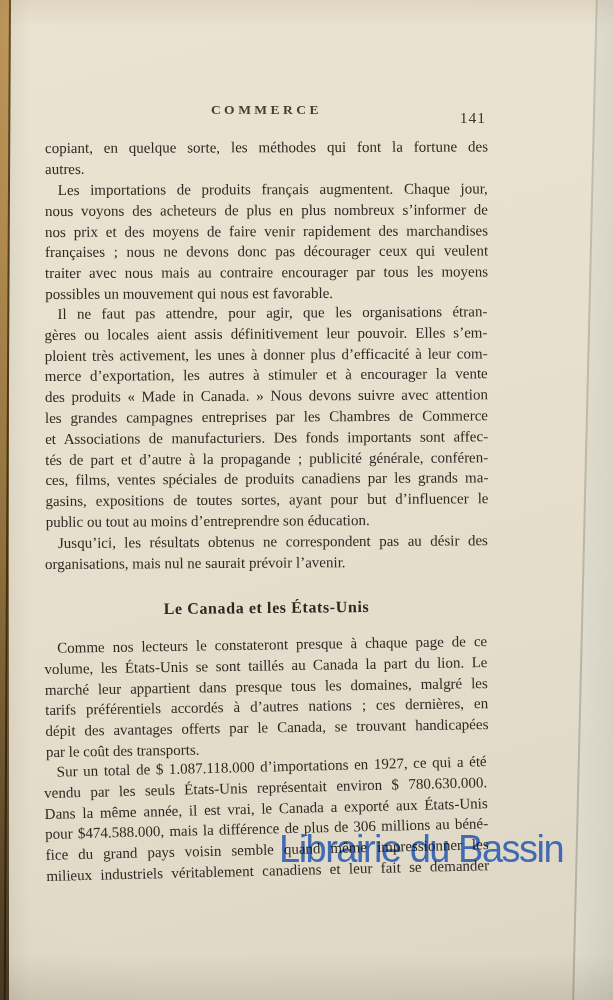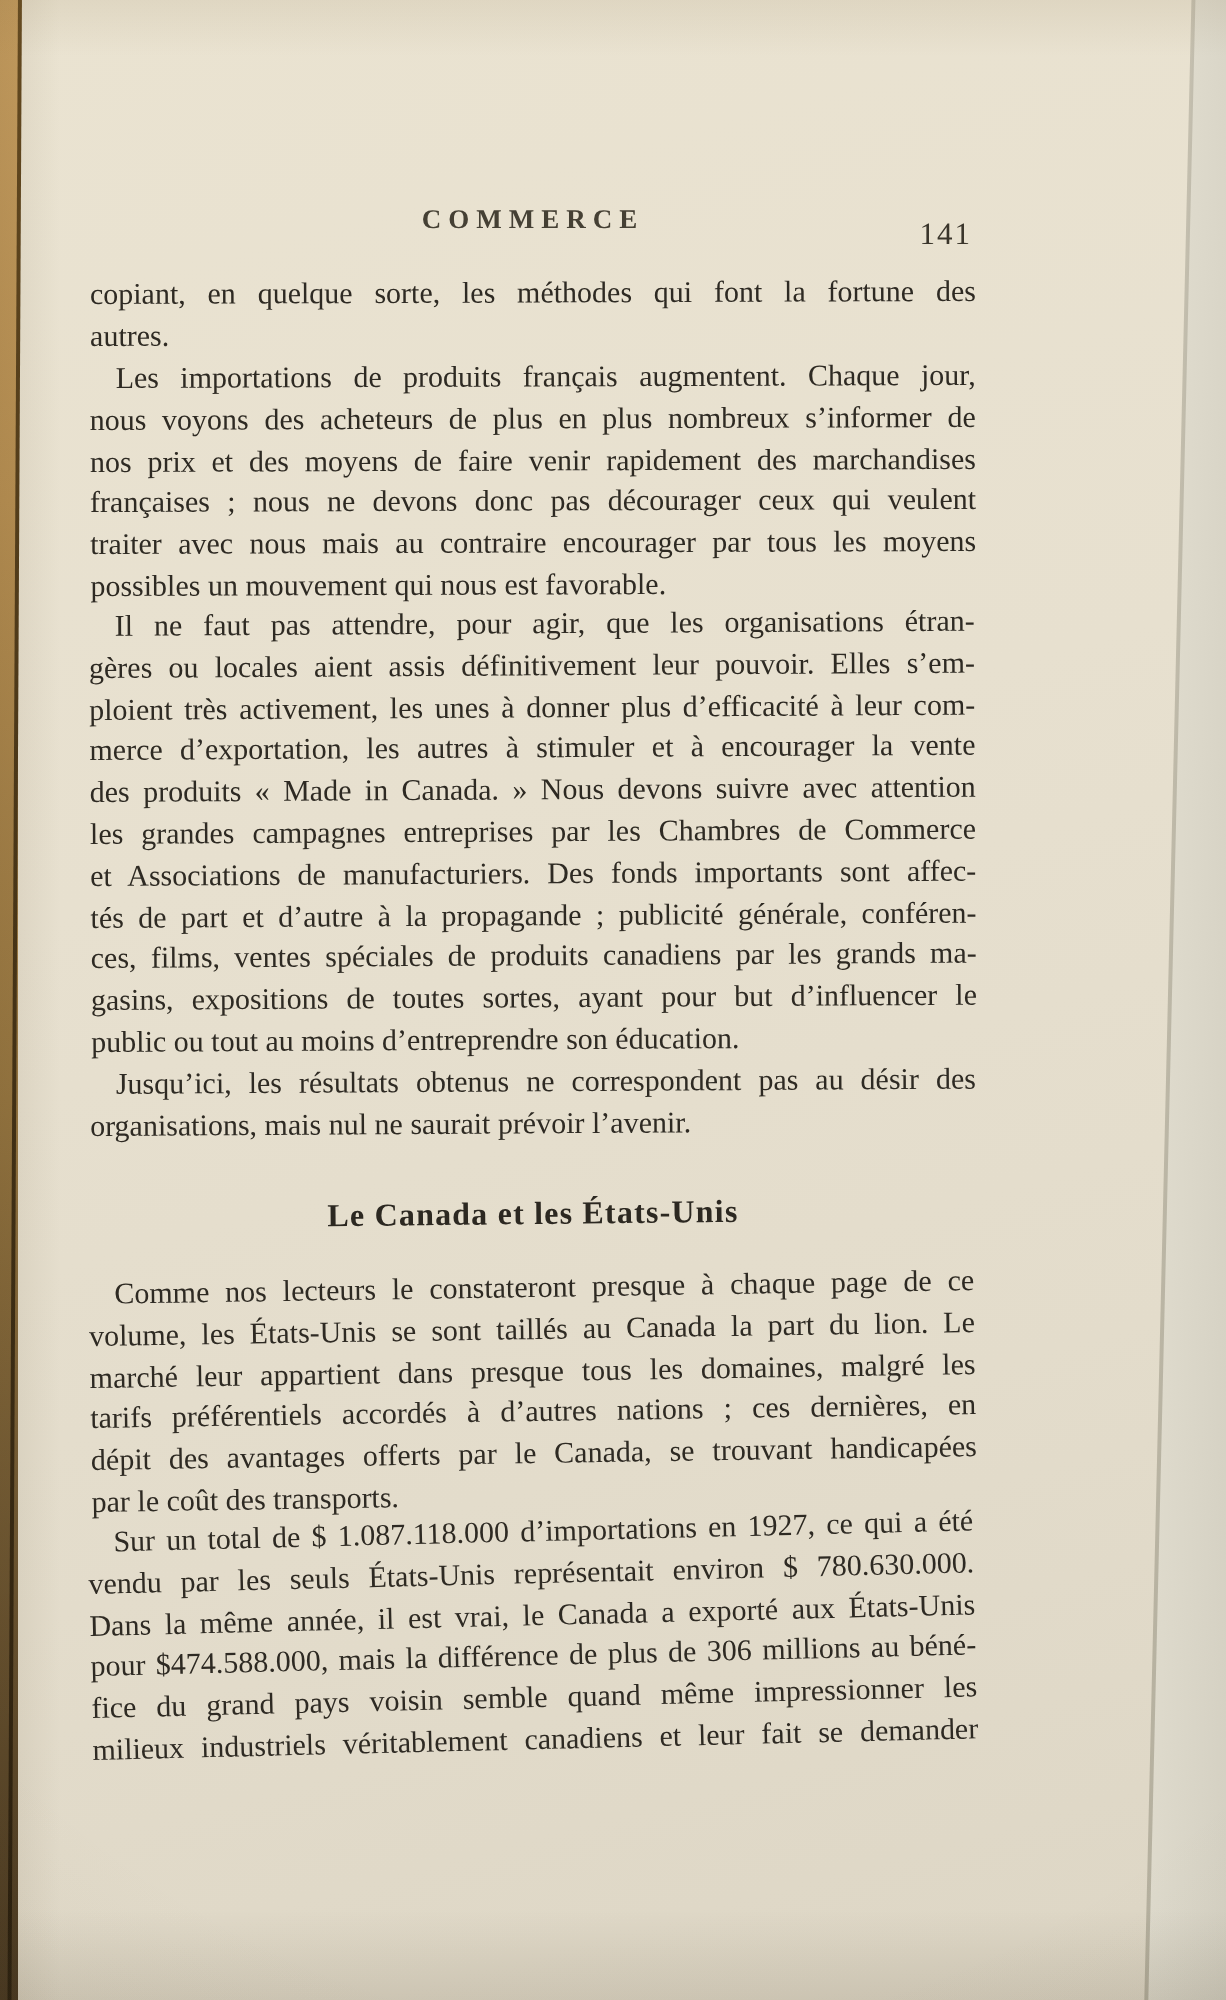--- a/index.html
+++ b/index.html
@@ -137,13 +137,14 @@
           <div class="line">vendu par les seuls États-Unis représentait environ $ 780.630.000.</div>
           <div class="line">Dans la même année, il est vrai, le Canada a exporté aux États-Unis</div>
           <div class="line">pour $474.588.000, mais la différence de plus de 306 millions au béné-</div>
           <div class="line">fice du grand pays voisin semble quand même impressionner les</div>
           <div class="line">milieux industriels véritablement canadiens et leur fait se demander</div>
         </div>
       </div>
   </div>
 
   <div class="vignette"></div>
+  <div class="watermark">Librairie du Bassin</div>
 </div>
 
 </body></html>

